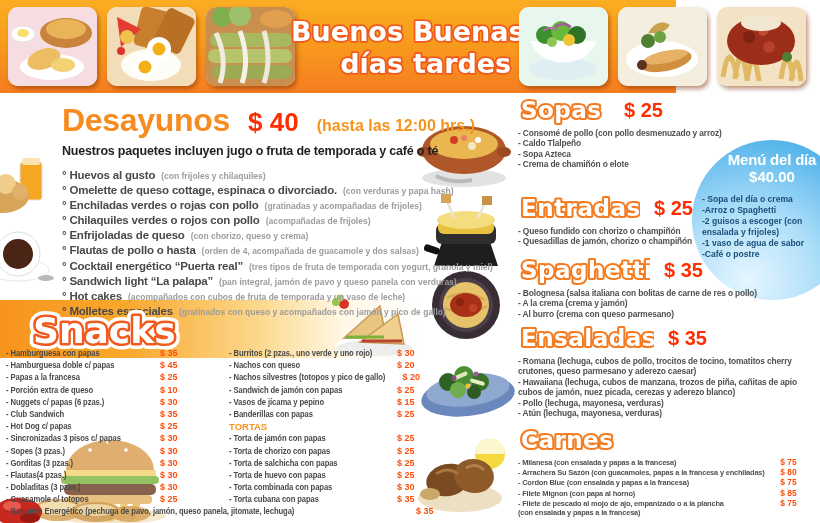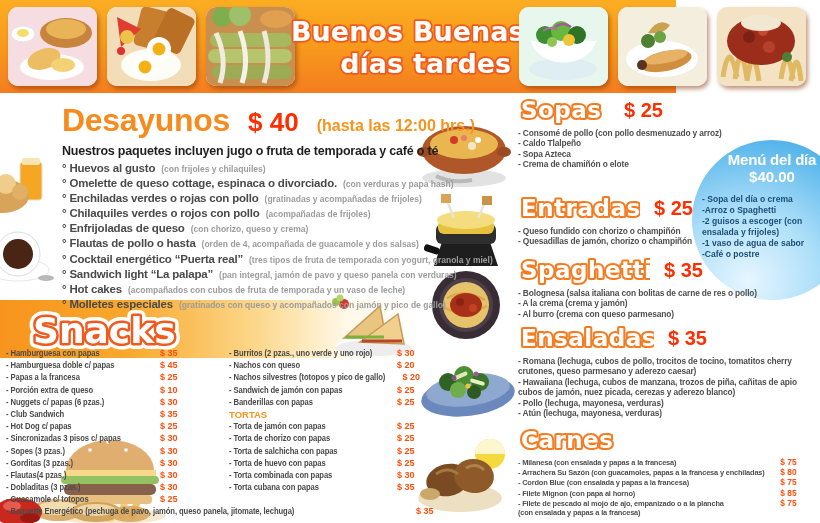--- a/index.html
+++ b/index.html
@@ -22,21 +22,21 @@
   .photo { position:absolute; z-index:1; }
   .photo svg { display:block; width:100%; height:100%; }
 
   
   .desayunos { position:absolute; left:62px; top:102px; width:452px; z-index:2; }
   .d-head { display:flex; align-items:baseline; gap:18px; }
   .d-title { color:#F68B1F; font-weight:bold; font-size:32px; letter-spacing:-0.3px; }
   .d-price { color:#FF2E00; font-weight:bold; font-size:26px; }
   .d-note  { color:#F7941D; font-weight:bold; font-size:16px; }
   .d-sub { margin-top:5px; font-size:12.5px; font-weight:bold; color:#1f1f1f; letter-spacing:-0.2px; }
-  .d-items { margin-top:0; }
+  .d-items { margin-top:7px; }
   .d-item { height:15.1px; white-space:nowrap; }
   .d-name { font-size:11.5px; font-weight:bold; color:#4a4a4a; letter-spacing:-0.2px; }
   .d-detail { font-size:8.5px; font-weight:bold; color:#9c9c9c; margin-left:6px; }
 
   
   .snacks-band { position:absolute; left:0; top:300px; width:420px; height:58px; z-index:0;
     background:linear-gradient(90deg,#F7941D 0%,#F9A82C 30%,#FCD98F 62%,#FFF8E6 82%,#FFFFFF 100%); }
   .snacks-title-svg { position:absolute; left:28px; top:303px; z-index:2; }
   .snacks-title-svg text { font-family:"DejaVu Sans", sans-serif; font-weight:bold; font-size:36px;
                            stroke-linejoin:round; }
@@ -397,20 +397,24 @@
         <span class="s-name">- Nachos con queso</span>
         <span class="s-price">$ 20</span>
       </div>
     <div class="s-row">
         <span class="s-name">- Nachos silvestres (totopos y pico de gallo)</span>
         <span class="s-price">$ 20</span>
       </div>
     <div class="s-row">
         <span class="s-name">- Sandwich de jamón con papas</span>
         <span class="s-price">$ 25</span>
+      </div>
+    <div class="s-row">
+        <span class="s-name">- Vasos de jícama y pepino</span>
+        <span class="s-price">$ 15</span>
       </div>
     <div class="s-row">
         <span class="s-name">- Banderillas con papas</span>
         <span class="s-price">$ 25</span>
       </div>
     <div class="tortas-head">TORTAS</div>
     <div class="s-row">
         <span class="s-name">- Torta de jamón con papas</span>
         <span class="s-price">$ 25</span>
       </div>

